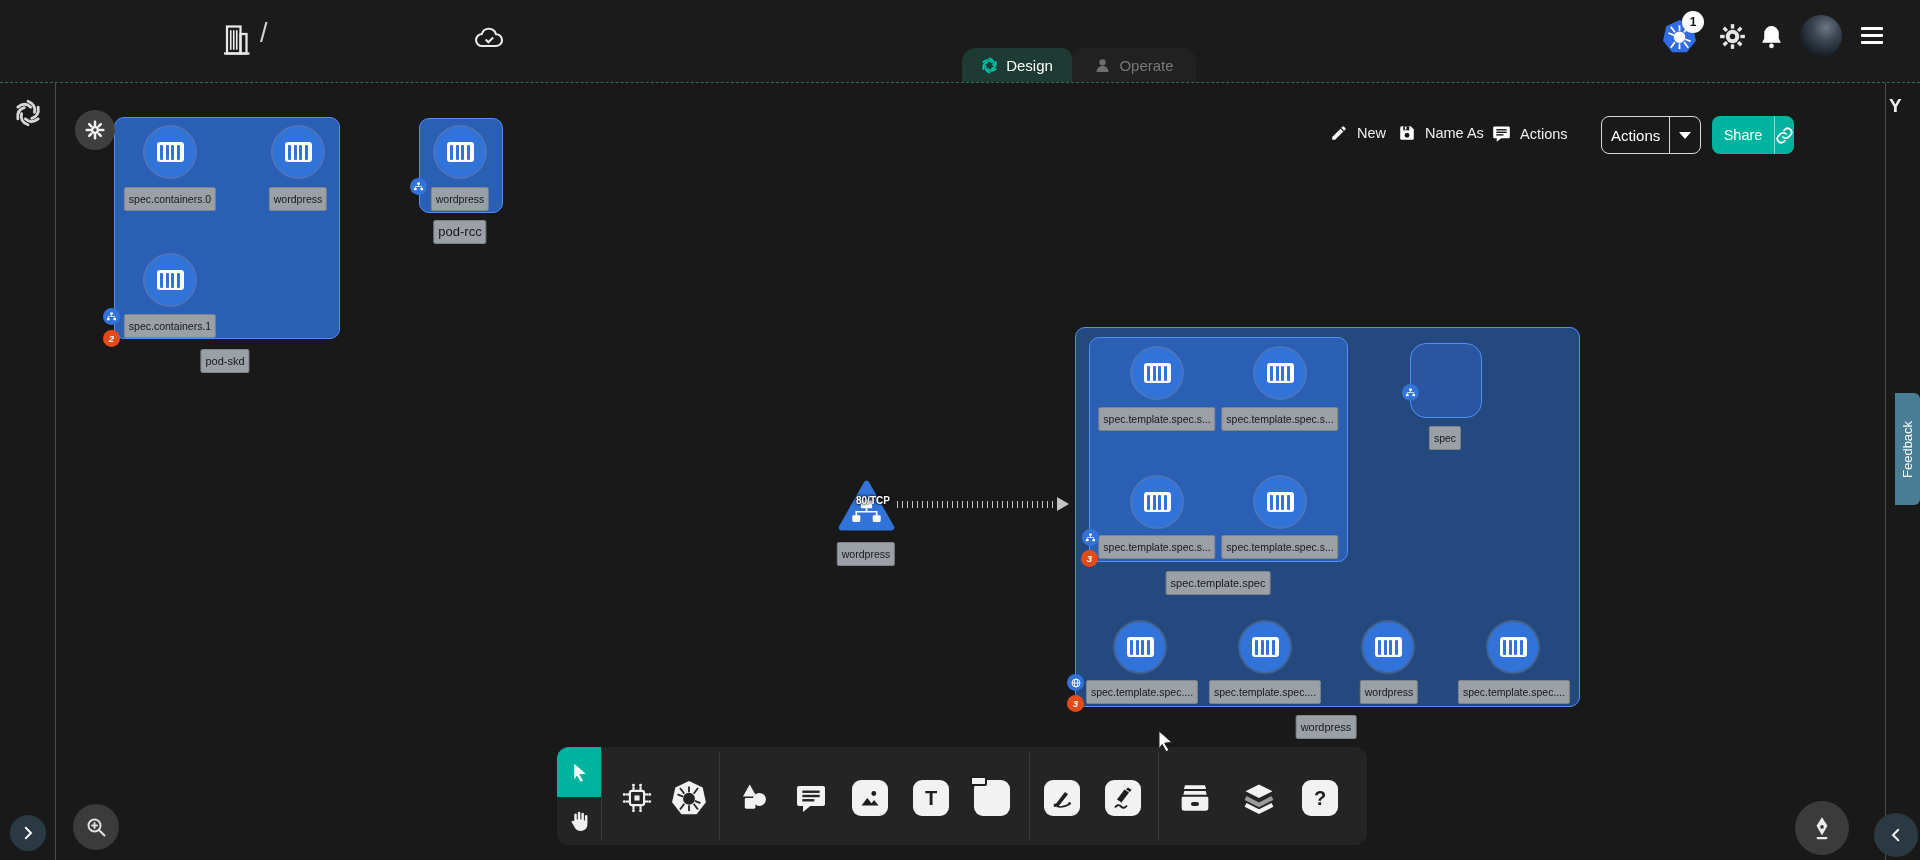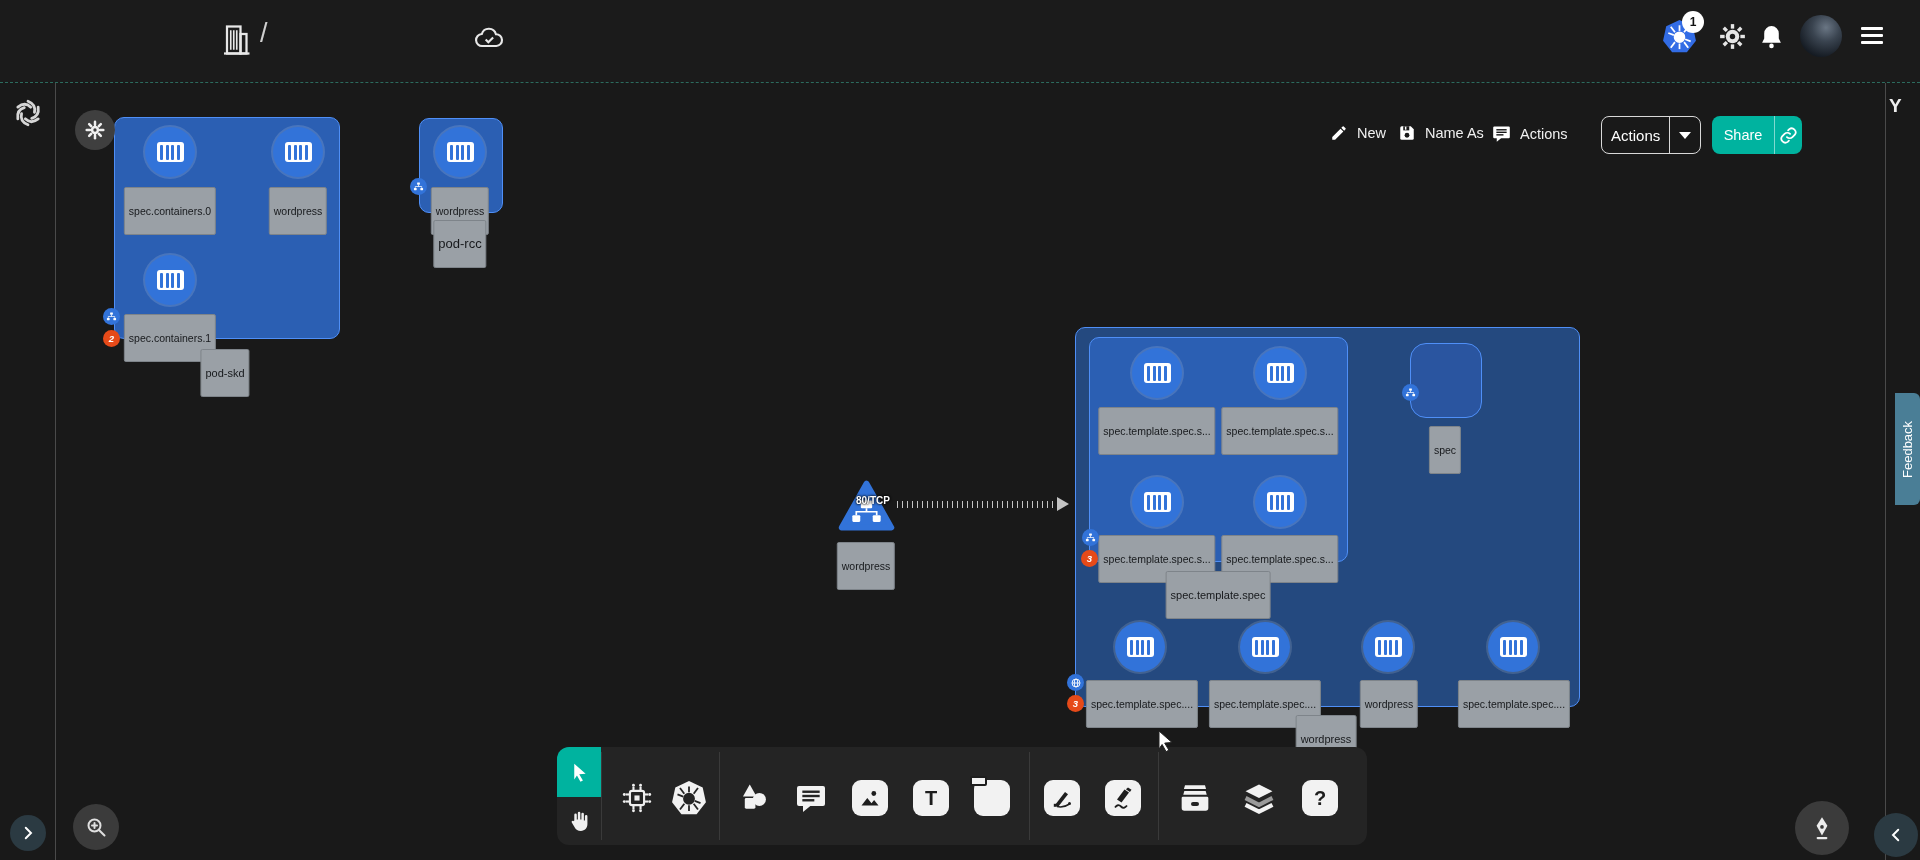--- a/index.html
+++ b/index.html
@@ -28,42 +28,42 @@
   .tab.design { width:110px; background:#1d3a33; color:#fff; border-radius:14px 10px 0 0; }
   .tab.operate { width:124px; background:#212121; color:#777; border-radius:10px 14px 0 0; }
 
   
   .th-item { position:absolute; top:124px; display:flex; align-items:center; gap:9px; color:#f0f0f0; font-size:14.5px; cursor:default; }
   .btn-actions { position:absolute; left:1601px; top:116px; width:100px; height:38px; border:1px solid #d8d8d8; border-radius:8px; display:flex; align-items:stretch; color:#fff; }
   .btn-actions .lbl { width:68px; display:flex; align-items:center; justify-content:center; font-size:15px; }
   .btn-actions .sep { width:1px; background:#d8d8d8; margin:0; }
   .btn-actions .caret { width:30px; display:flex; align-items:center; justify-content:center; }
   .caret-down { width:0; height:0; border-left:6px solid transparent; border-right:6px solid transparent; border-top:7px solid #fff; }
-  .btn-share { position:absolute; left:1712px; top:116px; width:90px; height:38px; background:#00b39f; border-radius:8px; display:flex; align-items:stretch; }
+  .btn-share { position:absolute; left:1712px; top:116px; width:82px; height:38px; background:#00b39f; border-radius:8px; display:flex; align-items:stretch; }
   .btn-share .lbl { width:62px; display:flex; align-items:center; justify-content:center; color:#fff; font-size:14.5px; }
   .btn-share .sep { width:1px; background:rgba(255,255,255,.5); }
   .btn-share .lnk { flex:1; display:flex; align-items:center; justify-content:center; }
 
   
   #left-rail { position:absolute; left:0; top:83px; width:56px; height:777px; border-right:1px solid #4a4a4a; }
   #right-rail { position:absolute; left:1885px; top:83px; width:35px; height:777px; border-left:1px solid #4a4a4a; }
   .rail-circle { position:absolute; border-radius:50%; background:#2b3a42; display:flex; align-items:center; justify-content:center; }
   .tool-circle { position:absolute; border-radius:50%; background:#3b3b3b; display:flex; align-items:center; justify-content:center; }
   #feedback-tab { position:absolute; left:1895px; top:393px; width:25px; height:112px; background:#4a7e96; border-radius:6px 0 0 6px; display:flex; align-items:center; justify-content:center; writing-mode:vertical-rl; transform:rotate(180deg); color:#fff; font-size:13px; }
   .yaml-y { position:absolute; left:1889px; top:95px; color:#eee; font-size:19px; font-weight:700; }
 
   
   .kgroup { position:absolute; border:1.5px solid #4f8ff7; border-radius:10px; }
   .fill-a { background:#2b5fb3; }
   .fill-b { background:#24497f; }
   .fill-c { background:#2a55a0; }
   .knode { position:absolute; width:50px; height:50px; border-radius:50%; background:#3273d9; display:flex; align-items:center; justify-content:center; box-shadow:0 0 0 2px rgba(255,255,255,.14); }
   .cbox { width:27px; height:20px; background:#fff; border-radius:3px; display:flex; justify-content:space-evenly; align-items:stretch; padding:2.5px 3px; gap:2px; }
   .cbox i { width:3px; background:#3273d9; border-radius:1px; }
-  .chip { position:absolute; transform:translateX(-50%); background:#9aa0a6; color:#17191c; font-size:10.5px; line-height:14px; padding:16px 4px; border-radius:2px; white-space:nowrap; border:1px solid #7e848a; }
+  .chip { position:absolute; transform:translateX(-50%); background:#9aa0a6; color:#17191c; font-size:10.5px; line-height:14px; padding:4px 4px; border-radius:2px; white-space:nowrap; border:1px solid #7e848a; }
   .badge { position:absolute; width:17px; height:17px; border-radius:50%; display:flex; align-items:center; justify-content:center; }
   .badge.blue { background:#3273d9; }
   .badge.orange { background:#e64a19; color:#fff; font-size:9.5px; font-weight:700; font-style:italic; }
   .gearbtn { position:absolute; left:75px; top:110px; width:40px; height:40px; border-radius:50%; background:#3f3f3f; display:flex; align-items:center; justify-content:center; }
   .edge { position:absolute; left:897px; top:501px; width:162px; height:7px; background:repeating-linear-gradient(90deg,#c4c4c4 0 1.5px, transparent 1.5px 5px); }
   .edge-arrow { position:absolute; left:1057px; top:497px; width:0; height:0; border-left:12px solid #c4c4c4; border-top:7.5px solid transparent; border-bottom:7.5px solid transparent; }
   .edge-label { position:absolute; left:856px; top:495px; color:#fff; font-size:10px; font-weight:700; text-shadow:0 0 2px #000, 0 0 3px #000; }
 
   
   #btoolbar { position:absolute; left:557px; top:747px; width:810px; height:98px; background:#242424; border-radius:12px; }
@@ -95,20 +95,42 @@
         </g>
     </svg>
     <span class="slash">/</span>
 
 
     <svg class="hdr-icon" style="left:470px;top:22px" width="38" height="32" viewBox="0 0 24 24" fill="none" stroke="#e8e8e8" stroke-width="1.6">
       <path d="M7 18a4.5 4.5 0 0 1-.4-9A5.5 5.5 0 0 1 17.2 9.2 4 4 0 0 1 17.5 18z"></path>
       <path d="M9.5 13.2l2 2 3.6-3.6"></path>
     </svg>
 
+    <div id="tabs">
+      <div class="tab design">
+        <svg width="17" height="17" viewBox="0 0 100 100" fill="none" stroke="#00c5a8" stroke-width="11" stroke-linecap="round">
+          <g>
+              <path d="M50 8 Q80 20 73 48"></path>
+              <path d="M50 8 Q80 20 73 48" transform="rotate(60 50 50)"></path>
+              <path d="M50 8 Q80 20 73 48" transform="rotate(120 50 50)"></path>
+              <path d="M50 8 Q80 20 73 48" transform="rotate(180 50 50)"></path>
+              <path d="M50 8 Q80 20 73 48" transform="rotate(240 50 50)"></path>
+              <path d="M50 8 Q80 20 73 48" transform="rotate(300 50 50)"></path>
+            </g>
+        </svg>
+        <span>Design</span>
+      </div>
+      <div class="tab operate">
+        <svg width="17" height="17" viewBox="0 0 24 24" fill="#6e6e6e">
+          <circle cx="12" cy="7.5" r="4.5"></circle>
+            <path d="M3.5 21a8.5 8.5 0 0 1 17 0z"></path>
+        </svg>
+        <span>Operate</span>
+      </div>
+    </div>
 
     <svg class="hdr-icon" style="left:1662px;top:19px" width="35" height="35" viewBox="0 0 100 100">
       <polygon points="50,3 88,21 97,62 71,95 29,95 3,62 12,21" fill="#326ce5"></polygon>
       <g stroke="#fff" stroke-width="5" fill="none">
         <circle cx="50" cy="52" r="14" fill="#fff"></circle>
         <line x1="50" y1="18" x2="50" y2="34"></line>
           <line x1="50" y1="70" x2="50" y2="86"></line>
         <line x1="18" y1="40" x2="34" y2="46"></line>
           <line x1="66" y1="58" x2="82" y2="64"></line>
         <line x1="25" y1="82" x2="37" y2="66"></line>

